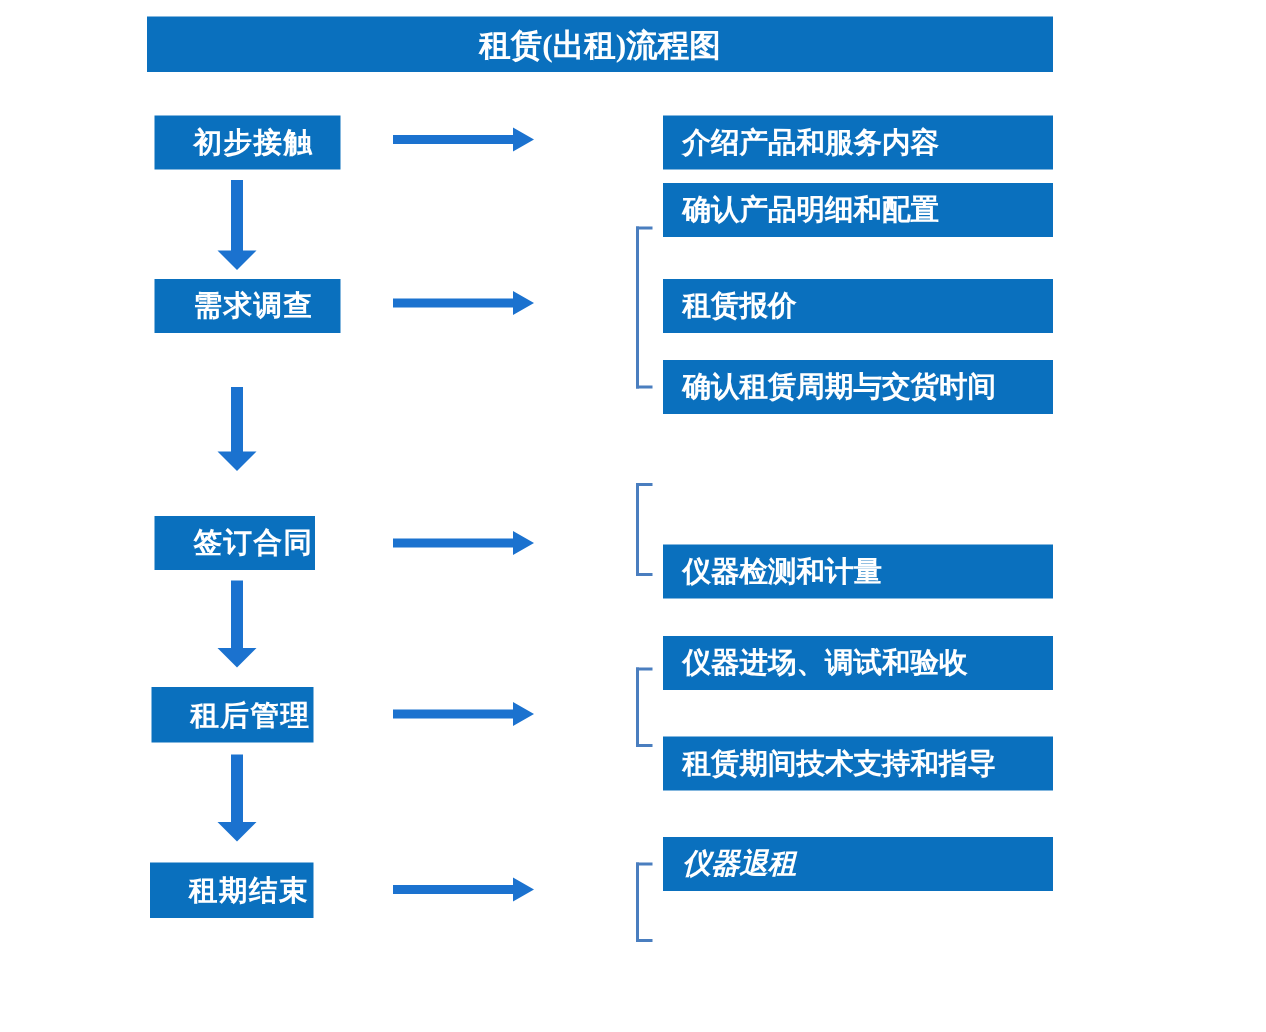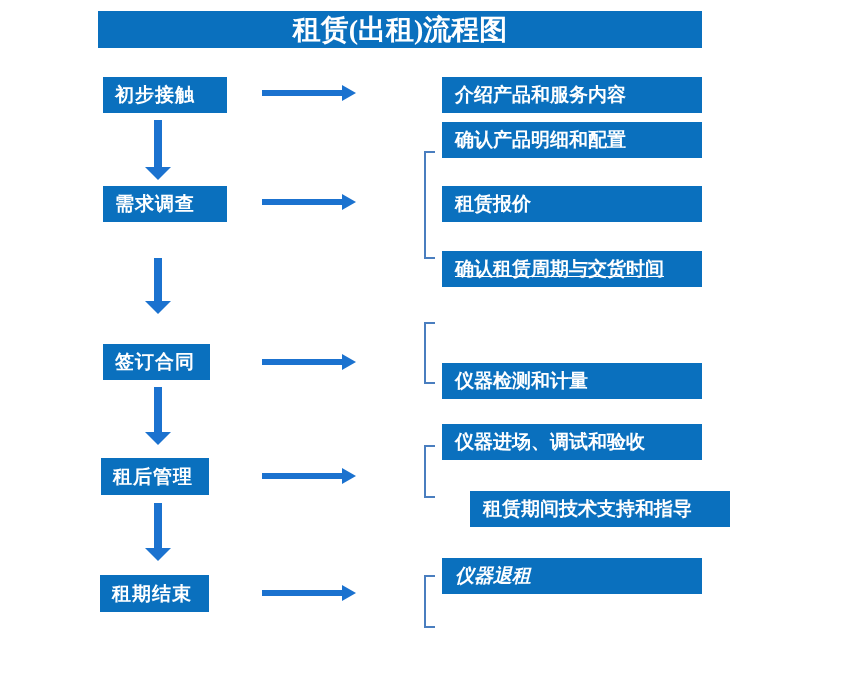--- a/index.html
+++ b/index.html
@@ -11,33 +11,33 @@
     overflow: hidden;
     font-family: "Liberation Serif", "DejaVu Serif", serif;
   }
   .titlebar {
     position: absolute;
     left: 98px; top: 11px;
     width: 604px; height: 37px;
     background: var(--box, #0a70be);
     color: #ffffff;
     display: flex; align-items: center; justify-content: center;
-    font-size: 28px; font-weight: bold;
+    font-size: 21px; font-weight: bold;
   }
   .box {
     position: absolute;
     height: 36px;
     background: var(--box, #0a70be);
     color: #ffffff;
     display: flex; align-items: center;
     font-size: 19px; font-weight: bold;
     box-sizing: border-box;
     white-space: nowrap;
   }
-  .step { padding-left: 12px; letter-spacing: 1px; }
+  .step { padding-left: 26px; letter-spacing: 1px; }
   .detail { left: 442px; width: 260px; padding-left: 13px; }
   
   .harrow { position: absolute; width: 94px; height: 16px; }
   .harrow .shaft {
     position: absolute; left: 0; right: 12px; top: 5px; height: 6px;
     background: var(--arrow, #1b72cf); display: block;
   }
   .harrow .head {
     position: absolute; right: 0; top: 0; width: 0; height: 0; display: block;
     border-left: 14px solid var(--arrow, #1b72cf);
@@ -94,32 +94,32 @@
   <div class="box detail" style="top:77px;">
     <span>介绍产品和服务内容</span>
   </div>
 
   <div class="box detail" style="top:122px;">
     <span>确认产品明细和配置</span>
   </div>
   <div class="box detail" style="top:186px;">
     <span>租赁报价</span>
   </div>
-  <div class="box detail" style="top:251px;text-decoration:underline;">
+  <div class="box detail" style="top:240px;">
     <span>确认租赁周期与交货时间</span>
   </div>
 
   <div class="box detail" style="top:363px;">
     <span>仪器检测和计量</span>
   </div>
 
   <div class="box detail" style="top:424px;">
     <span>仪器进场、调试和验收</span>
   </div>
-  <div class="box detail" style="top:491px;margin-left:28px;">
+  <div class="box detail" style="top:491px;">
     <span>租赁期间技术支持和指导</span>
   </div>
 
   <div class="box detail" style="top:558px;font-style:italic;">
     <span>仪器退租</span>
   </div>
 
   <div class="harrow" style="left:262px; top:85px;">
       <i class="shaft"></i>
       <i class="head"></i>

